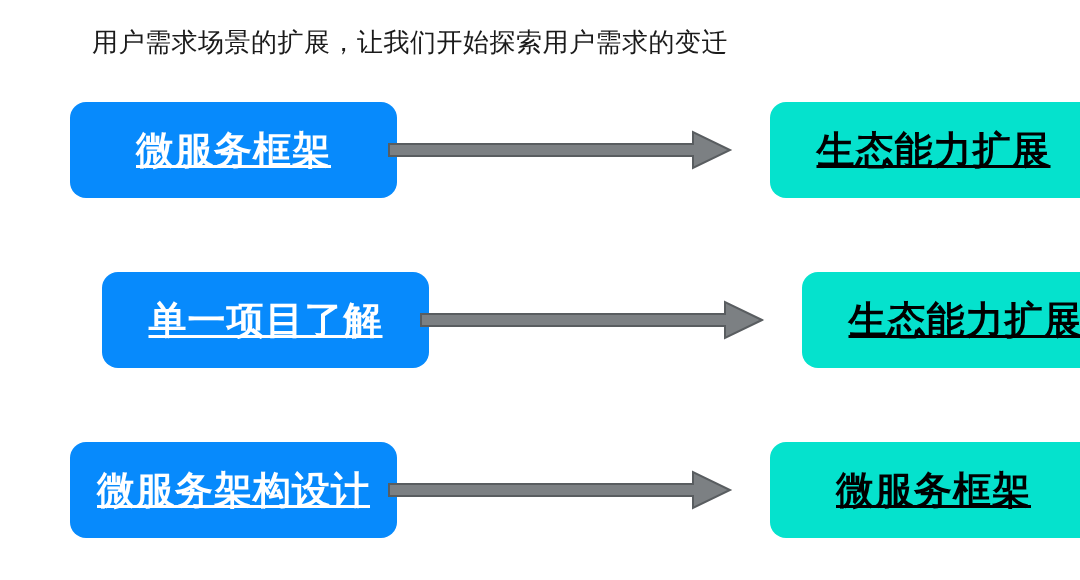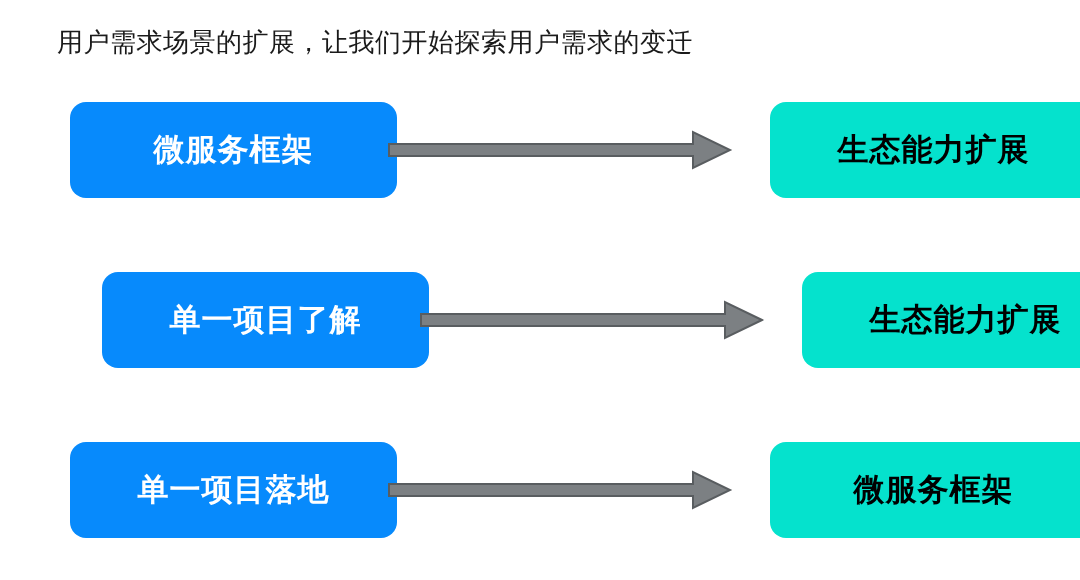--- a/index.html
+++ b/index.html
@@ -10,21 +10,21 @@
   }
   .slide {
     position: relative;
     width: 1080px;
     height: 580px;
     background: var(--page-bg, #ffffff);
     overflow: hidden;
   }
   .title {
     position: absolute;
-    left: 57px;
+    left: 92px;
     top: 26px;
     font-size: 26px;
     line-height: 32px;
     color: var(--title-text, #1a1a1a);
     letter-spacing: 0.5px;
     white-space: nowrap;
   }
   .row {
     position: absolute;
     left: 0;
@@ -36,24 +36,25 @@
   .row.r2 { top: 442px; }
   .box {
     position: absolute;
     top: 0;
     width: 327px;
     height: 96px;
     border-radius: 16px;
     display: flex;
     align-items: center;
     justify-content: center;
-    font-size: 31px;
+    font-size: 38px;
     font-weight: bold;
     letter-spacing: 1px;
     white-space: nowrap;
+    text-decoration: underline;
   }
   .box.source {
     left: 70px;
     background: var(--source-box, #078afc);
     color: var(--source-text, #ffffff);
   }
   .box.target {
     left: 770px;
     background: var(--target-box, #05e2cd);
     color: var(--target-text, #000000);
@@ -91,21 +92,21 @@
     <div class="box source">单一项目了解</div>
     <div class="arrow-wrap">
       <svg width="345" height="44" viewBox="0 0 345 44" aria-hidden="true">
         <polygon points="1,16 305,16 305,4 342,22 305,40 305,28 1,28" fill="var(--arrow-fill)" stroke="var(--arrow-stroke)" stroke-width="2" stroke-linejoin="miter"></polygon>
       </svg>
     </div>
     <div class="box target">生态能力扩展</div>
   </div>
 
   <div class="row r2">
-    <div class="box source">单一项目落地</div>
+    <div class="box source">微服务架构设计</div>
     <div class="arrow-wrap">
       <svg width="345" height="44" viewBox="0 0 345 44" aria-hidden="true">
         <polygon points="1,16 305,16 305,4 342,22 305,40 305,28 1,28" fill="var(--arrow-fill)" stroke="var(--arrow-stroke)" stroke-width="2" stroke-linejoin="miter"></polygon>
       </svg>
     </div>
     <div class="box target">微服务框架</div>
   </div>
 
 </div>
 

